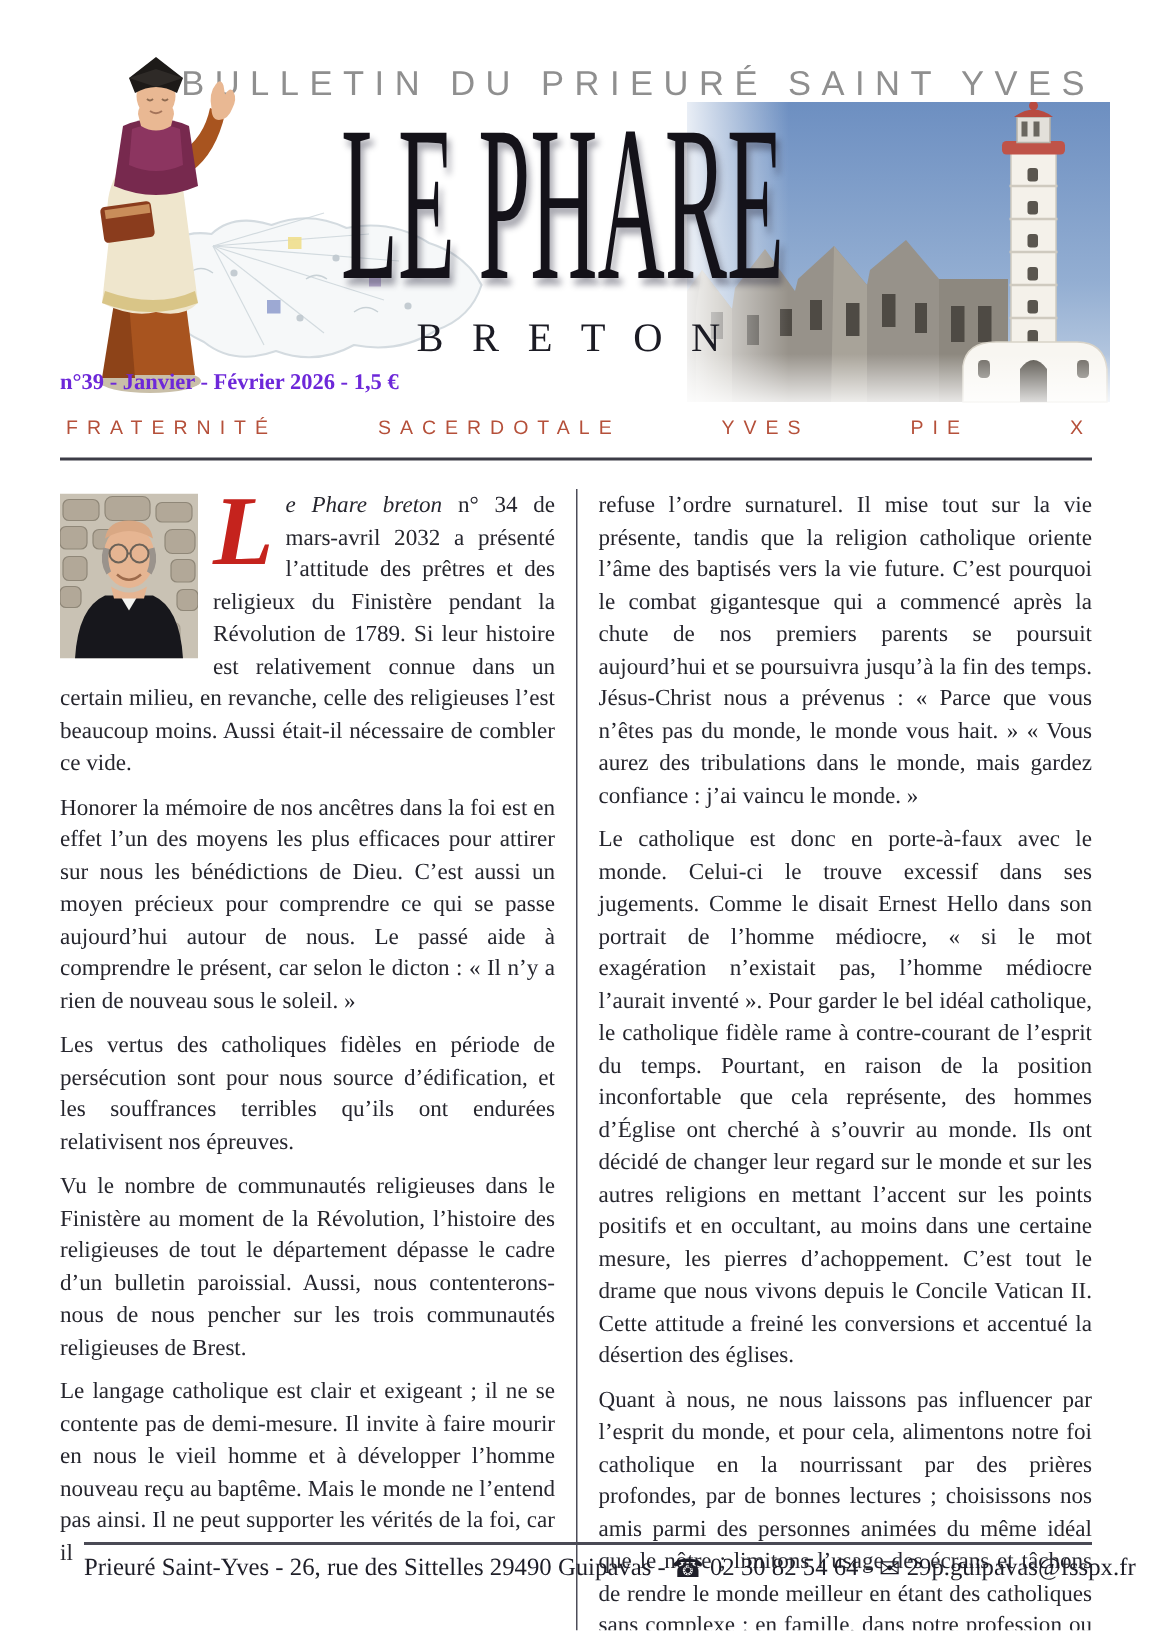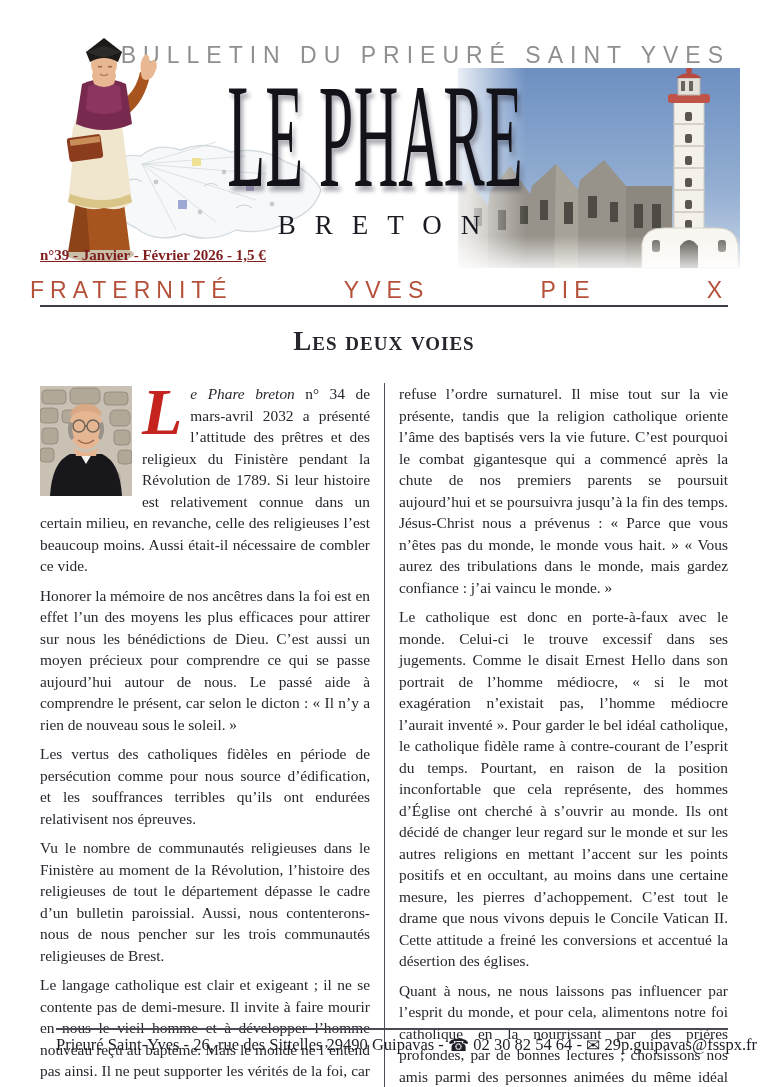--- a/index.html
+++ b/index.html
@@ -24,26 +24,26 @@
     text-shadow:6px 5px 7px rgba(40,40,60,.40);
     white-space:nowrap; pointer-events:none;
   }
   .masthead-subtitle{
     position:absolute; left:-10px; right:0; top:210px; text-align:center;
     font-size:27px; color:#1b1b24; letter-spacing:19px; text-indent:19px;
     font-weight:400;
   }
   .issue-line{
     position:absolute; left:40px; top:247px;
-    font-size:15px; font-weight:bold; color:#7f1d1d;text-decoration:underline;
+    font-size:15px; font-weight:bold; color:#6d28d9;
   }
   .fsspx-band{
-    position:absolute; left:30px; right:40px; top:277px;
+    position:absolute; left:44px; right:40px; top:277px;
     font-family:"Liberation Sans","DejaVu Sans",sans-serif;
-    font-size:23px; color:#b5503a; letter-spacing:6px;
+    font-size:13px; color:#b5503a; letter-spacing:6px;
     display:flex; justify-content:space-between; white-space:nowrap;
   }
   .header-rule{
     position:absolute; left:40px; right:40px; top:305px;
     border-top:2px solid #3c3c46;
   }
   
   .article{position:absolute; left:40px; top:326px; width:688px;}
   .article-title{
     text-align:center; font-variant:small-caps; font-weight:bold;
@@ -192,29 +192,29 @@
     <path d="M72 42 q4 3 8 0" stroke="#a4745a" fill="none" stroke-width="1.2"></path>
   </svg>
 
   <div class="masthead-title">LE PHARE</div>
   <div class="masthead-subtitle">BRETON</div>
 
   <div class="issue-line">n°39 - Janvier - Février 2026 - 1,5 €</div>
 
   <div class="fsspx-band">
     <span>FRATERNITÉ</span>
+    <span>SACERDOTALE</span>
     <span>YVES</span>
     <span>PIE</span>
     <span>X</span>
   </div>
 
   <div class="header-rule"></div>
 
   <div class="article">
-    <h1 class="article-title">Les deux voies</h1>
 
     <div class="columns">
 
       <div class="col col-left">
         <p>
           
           <svg class="photo" viewBox="0 0 92 110" aria-hidden="true">
             <rect width="92" height="110" fill="#c9c2b4"></rect>
             <g fill="#b2a898" stroke="#8f8778" stroke-width="0.8">
               <rect x="2" y="4" width="24" height="14" rx="4"></rect>
@@ -238,21 +238,21 @@
             <path d="M29 36 q-3 10 2 18 l3 -2 q-3 -8 -1 -15 z M63 36 q3 10 -2 18 l-3 -2 q3 -8 1 -15 z" fill="#9a938c"></path>
             <path d="M30 30 q16 -10 32 0 q-2 -12 -16 -12 q-14 0 -16 12 z" fill="#d9a884"></path>
             <circle cx="39" cy="40" r="6" fill="none" stroke="#6b6258" stroke-width="1.4"></circle>
             <circle cx="53" cy="40" r="6" fill="none" stroke="#6b6258" stroke-width="1.4"></circle>
             <line x1="45" y1="40" x2="47" y2="40" stroke="#6b6258" stroke-width="1.4"></line>
             <path d="M38 54 q8 7 16 0" stroke="#9c6a4b" stroke-width="1.6" fill="none"></path>
           </svg>
           <span class="dropcap">L</span><span class="lead-italic">e Phare breton</span><span> n° 34 de mars-avril 2032 a présenté l’attitude des prêtres et des religieux du Finistère pendant la Révolution de 1789. Si leur histoire est relativement connue dans un certain milieu, en revanche, celle des religieuses l’est beaucoup moins. Aussi était-il nécessaire de combler ce vide.</span>
         </p>
         <p>Honorer la mémoire de nos ancêtres dans la foi est en effet l’un des moyens les plus efficaces pour attirer sur nous les bénédictions de Dieu. C’est aussi un moyen précieux pour comprendre ce qui se passe aujourd’hui autour de nous. Le passé aide à comprendre le présent, car selon le dicton : « Il n’y a rien de nouveau sous le soleil. »</p>
-        <p>Les vertus des catholiques fidèles en période de persécution comme pour nous source d’édification, et les souffrances terribles qu’ils ont endurées relativisent nos épreuves.</p>
+        <p>Les vertus des catholiques fidèles en période de persécution sont pour nous source d’édification, et les souffrances terribles qu’ils ont endurées relativisent nos épreuves.</p>
         <p>Vu le nombre de communautés religieuses dans le Finistère au moment de la Révolution, l’histoire des religieuses de tout le département dépasse le cadre d’un bulletin paroissial. Aussi, nous contenterons-nous de nous pencher sur les trois communautés religieuses de Brest.</p>
         <p>Le langage catholique est clair et exigeant ; il ne se contente pas de demi-mesure. Il invite à faire mourir en nous le vieil homme et à développer l’homme nouveau reçu au baptême. Mais le monde ne l’entend pas ainsi. Il ne peut supporter les vérités de la foi, car il</p>
       </div>
 
       <div class="col col-right">
         <p>refuse l’ordre surnaturel. Il mise tout sur la vie présente, tandis que la religion catholique oriente l’âme des baptisés vers la vie future. C’est pourquoi le combat gigantesque qui a commencé après la chute de nos premiers parents se poursuit aujourd’hui et se poursuivra jusqu’à la fin des temps. Jésus-Christ nous a prévenus : « Parce que vous n’êtes pas du monde, le monde vous hait. » « Vous aurez des tribulations dans le monde, mais gardez confiance : j’ai vaincu le monde. »</p>
         <p>Le catholique est donc en porte-à-faux avec le monde. Celui-ci le trouve excessif dans ses jugements. Comme le disait Ernest Hello dans son portrait de l’homme médiocre, « si le mot exagération n’existait pas, l’homme médiocre l’aurait inventé ». Pour garder le bel idéal catholique, le catholique fidèle rame à contre-courant de l’esprit du temps. Pourtant, en raison de la position inconfortable que cela représente, des hommes d’Église ont cherché à s’ouvrir au monde. Ils ont décidé de changer leur regard sur le monde et sur les autres religions en mettant l’accent sur les points positifs et en occultant, au moins dans une certaine mesure, les pierres d’achoppement. C’est tout le drame que nous vivons depuis le Concile Vatican II. Cette attitude a freiné les conversions et accentué la désertion des églises.</p>
         <p>Quant à nous, ne nous laissons pas influencer par l’esprit du monde, et pour cela, alimentons notre foi catholique en la nourrissant par des prières profondes, par de bonnes lectures ; choisissons nos amis parmi des personnes animées du même idéal que le nôtre ; limitons l’usage des écrans et tâchons de rendre le monde meilleur en étant des catholiques sans complexe : en famille, dans notre profession ou dans notre école, dans la société.</p>
 
       </div>

